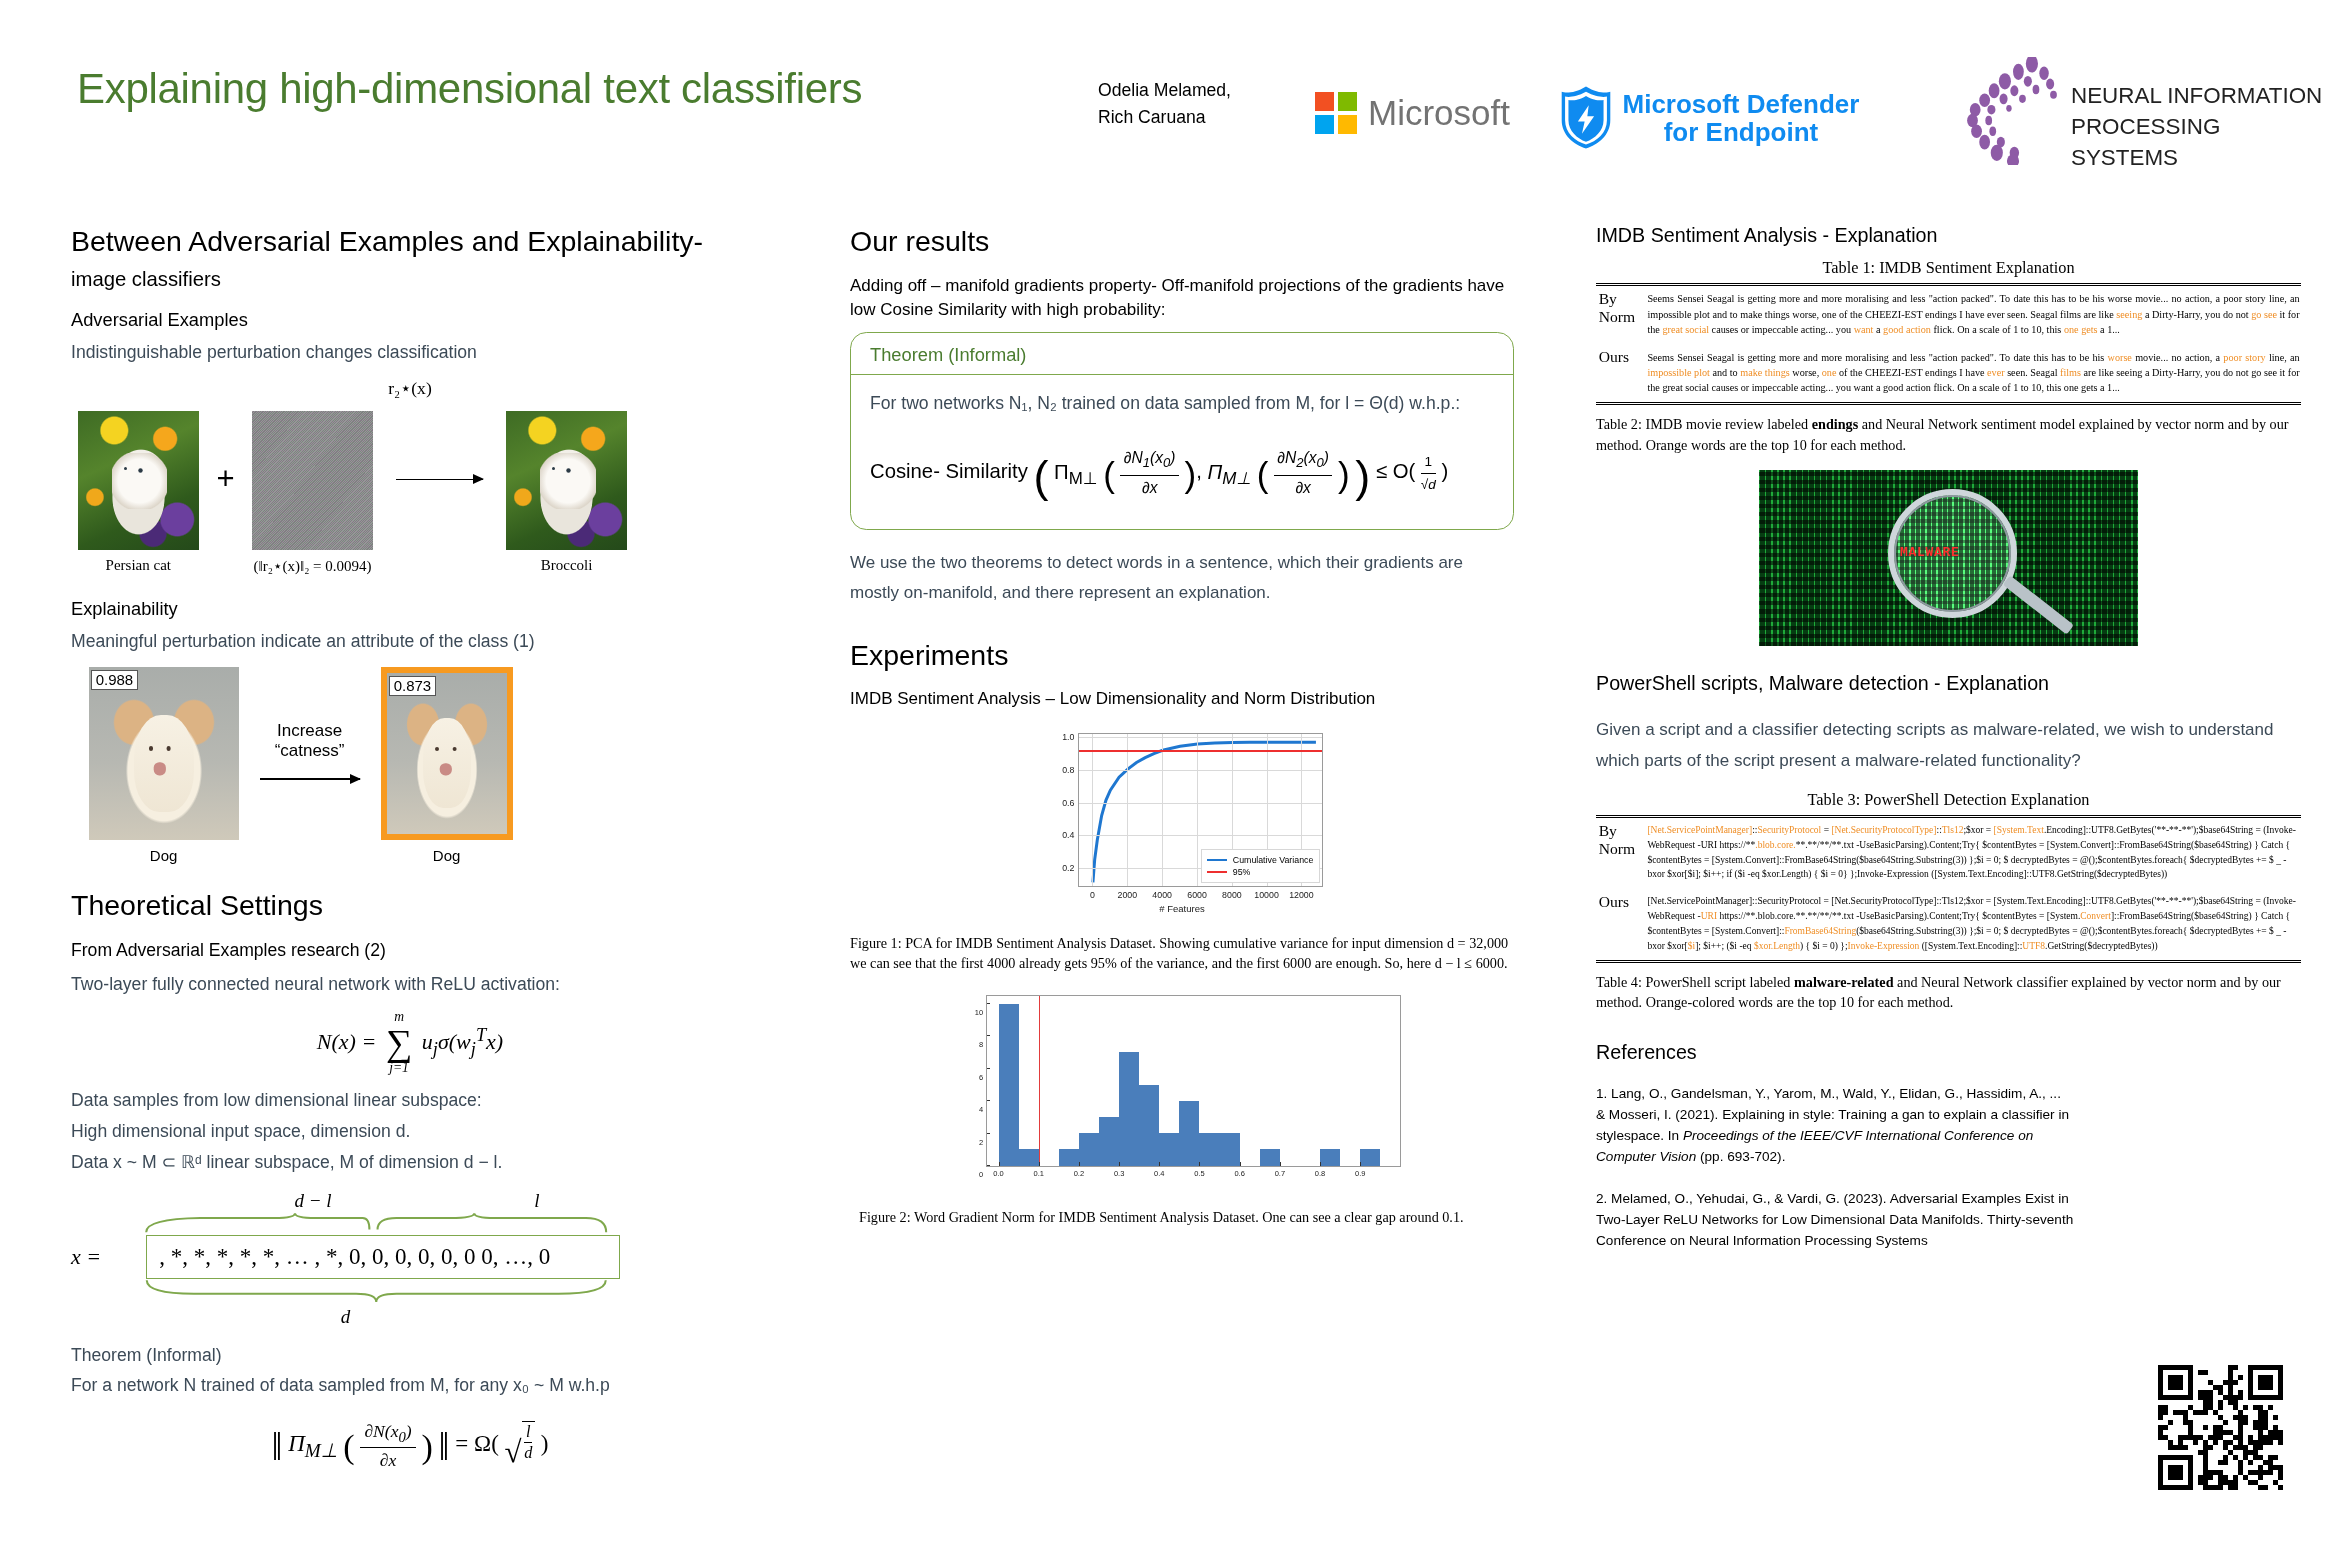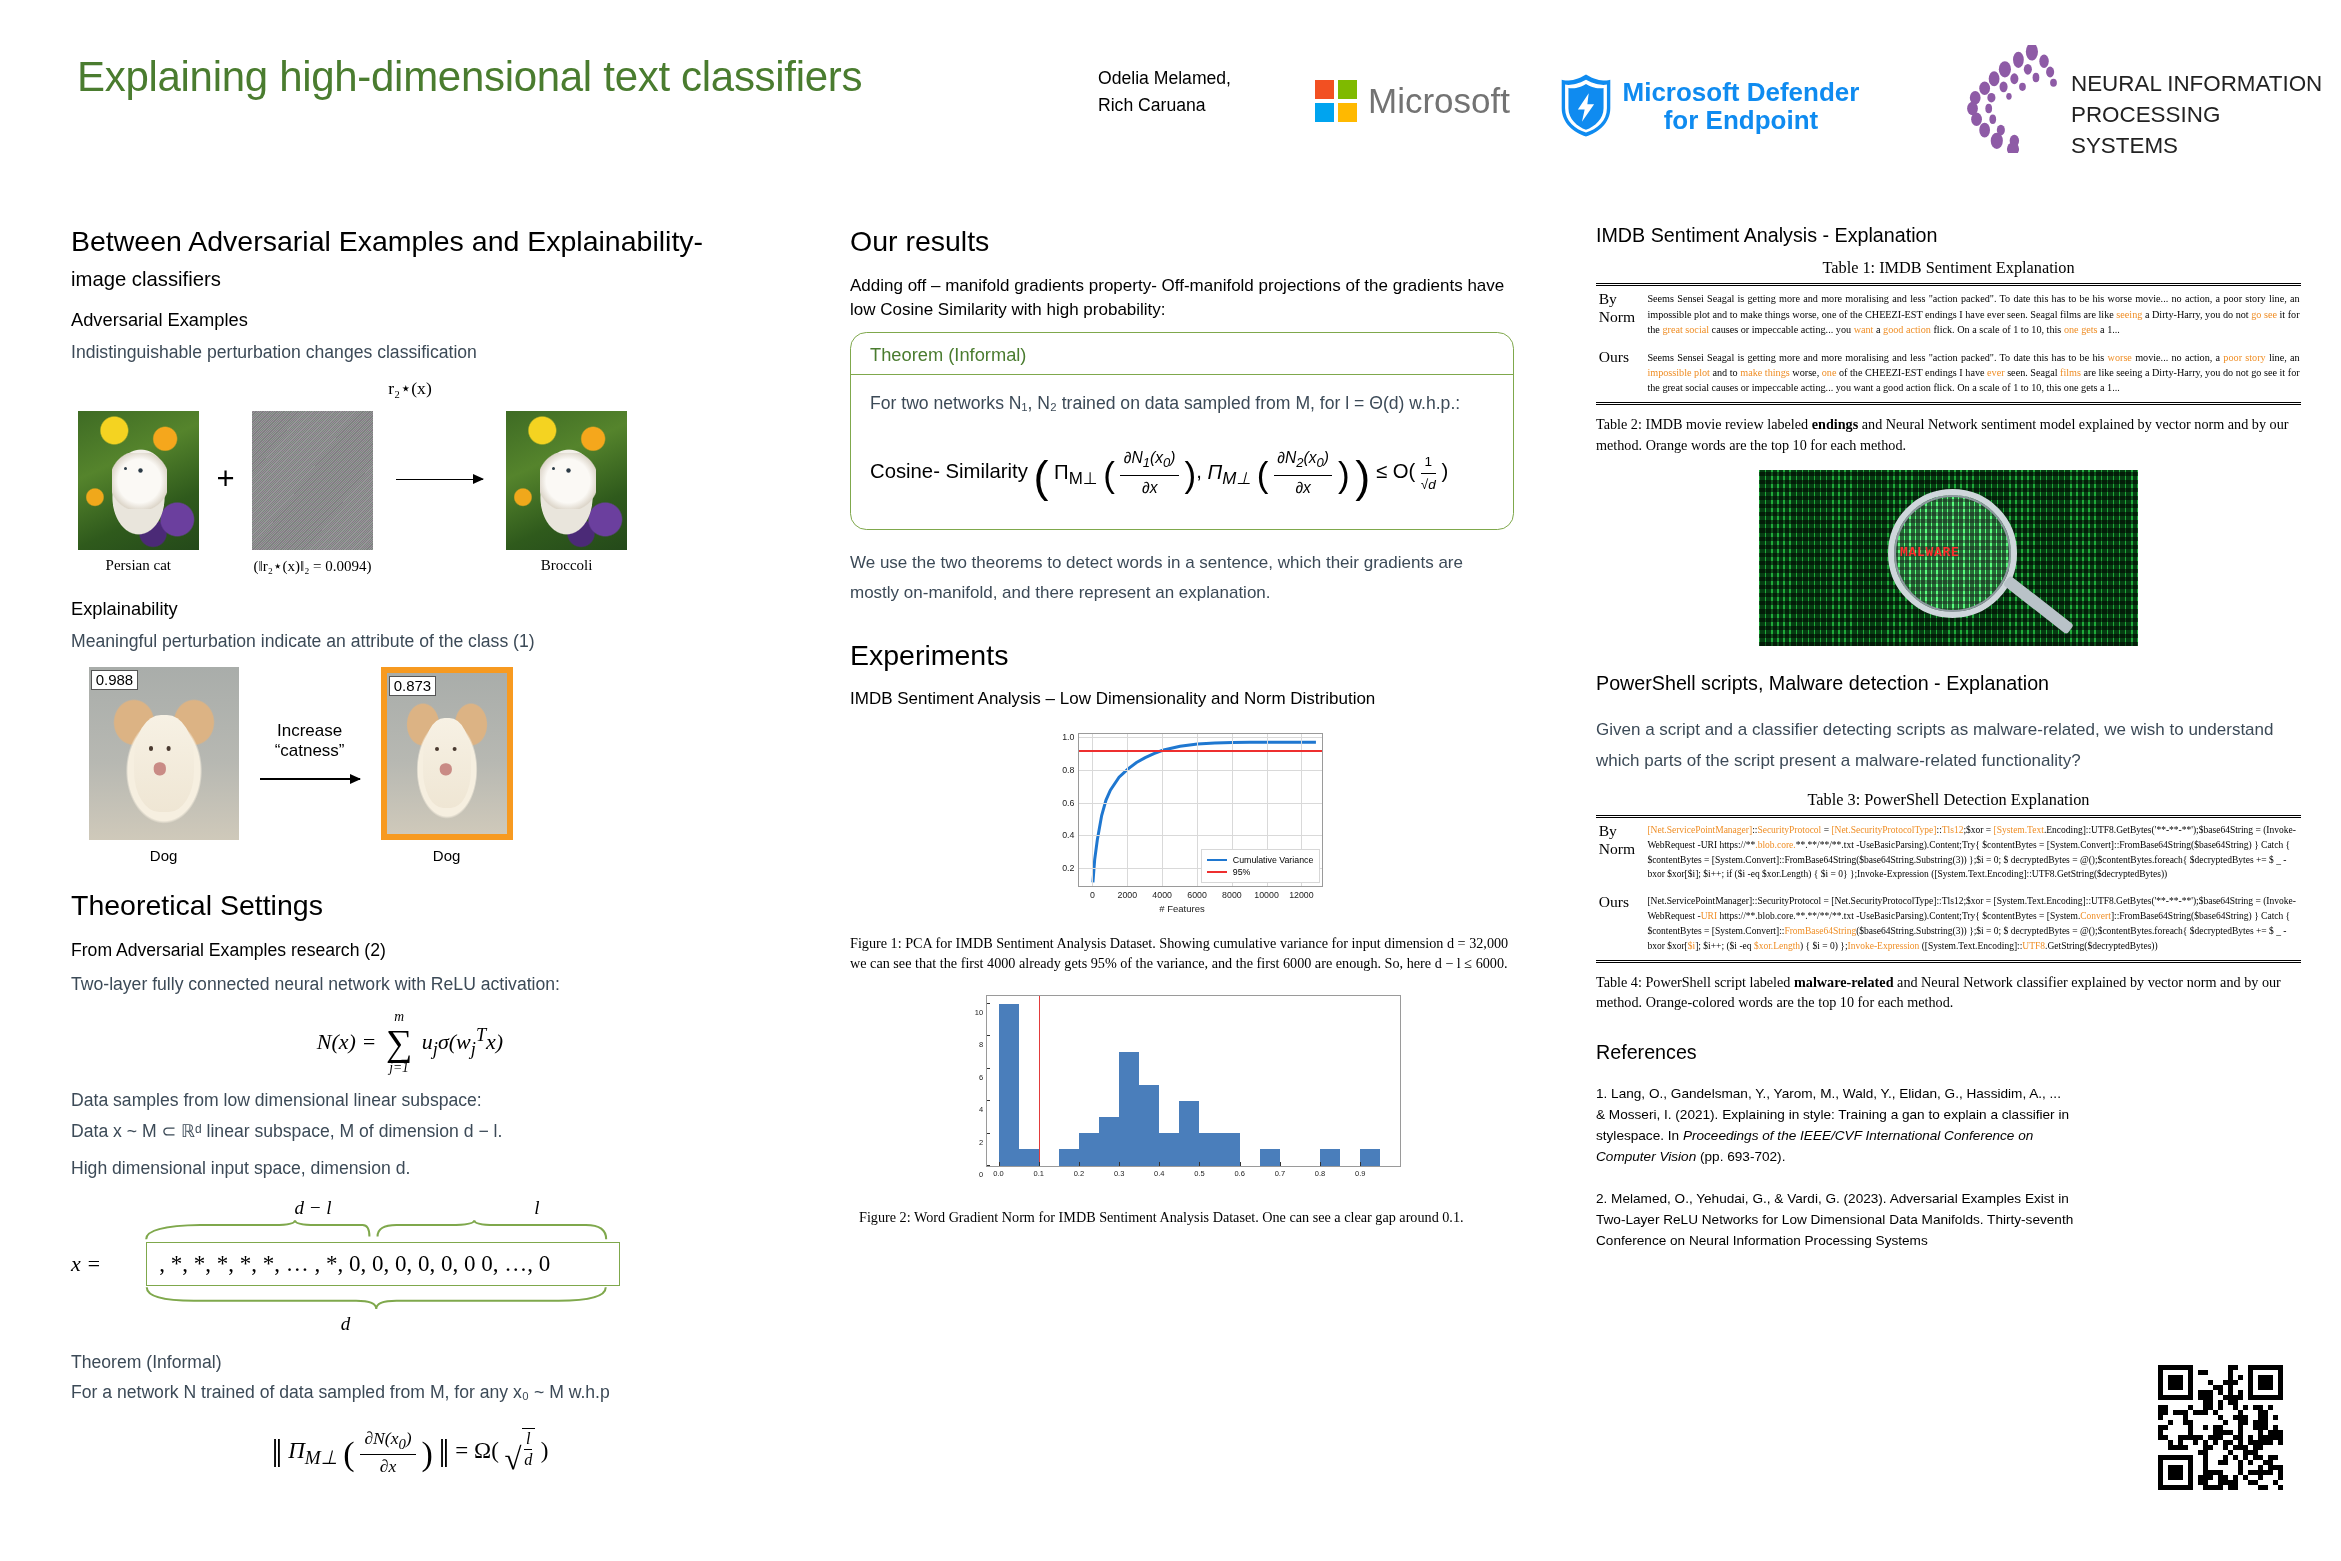--- a/index.html
+++ b/index.html
@@ -4,21 +4,21 @@
 <style>
   * { box-sizing: border-box; }
   html, body { margin:0; padding:0; background:#ffffff; }
   body {
     width:2342px; height:1561px; position:relative;
     font-family:"Liberation Sans", sans-serif;
     color:#000;
     overflow:hidden;
   }
   
-  #header { position:absolute; left:0; top:0; width:2342px; height:183px; }
+  #header { position:absolute; left:0; top:12px; width:2342px; height:183px; }
   #poster-title {
     position:absolute; left:77px; top:53px;
     font-size:42px; color:#4a7c2f; letter-spacing:-0.3px;
     white-space:nowrap;
   }
   #authors {
     position:absolute; left:1098px; top:65px;
     font-size:17.6px; color:#000; line-height:1.55;
   }
   
@@ -313,22 +313,22 @@
     <span style="display:inline-block; vertical-align:middle;">N(x) =</span>
     <span style="display:inline-block; vertical-align:middle; text-align:center; line-height:1; margin:0 4.1px;">
       <span style="display:block;font-size:13.6px;font-style:italic;">m</span>
       <span style="display:block;font-size:37px;">∑</span>
       <span style="display:block;font-size:13.6px;font-style:italic;">j=1</span>
     </span>
     <span style="display:inline-block; vertical-align:middle;">u<sub>j</sub>σ(w<sub>j</sub><sup>T</sup>x)</span>
   </div>
 
   <p class="body" style="margin-bottom:5.4px;">Data samples from low dimensional linear subspace:</p>
+  <p class="body" style="margin-bottom:5.4px;">High dimensional input space, dimension d.</p>
   <p class="body">Data x ~ M ⊂ ℝᵈ linear subspace, M of dimension d − l.</p>
-  <p class="body" style="margin-bottom:5.4px;">High dimensional input space, dimension d.</p>
 
   <div style="margin-top:15px; position:relative;">
     <div style="display:flex; justify-content:space-around; font-family:'Liberation Serif',serif; font-style:italic; font-size:19px; padding:0 108px 0 122px;">
       <span>d − l</span>
       <span>l</span>
     </div>
     <svg width="678" height="23" style="display:block;" viewBox="0 0 1000 34">
       <path d="M110 30 Q110 10 190 9 L300 9 Q330 9 330 2 Q330 9 360 9 L430 9 Q440 9 440 26" stroke="#7fa84c" stroke-width="3" fill="none"></path>
       <path d="M452 26 Q452 9 480 9 L560 9 Q595 9 595 2 Q595 9 625 9 L760 9 Q790 9 790 30" stroke="#7fa84c" stroke-width="3" fill="none"></path>
     </svg>

